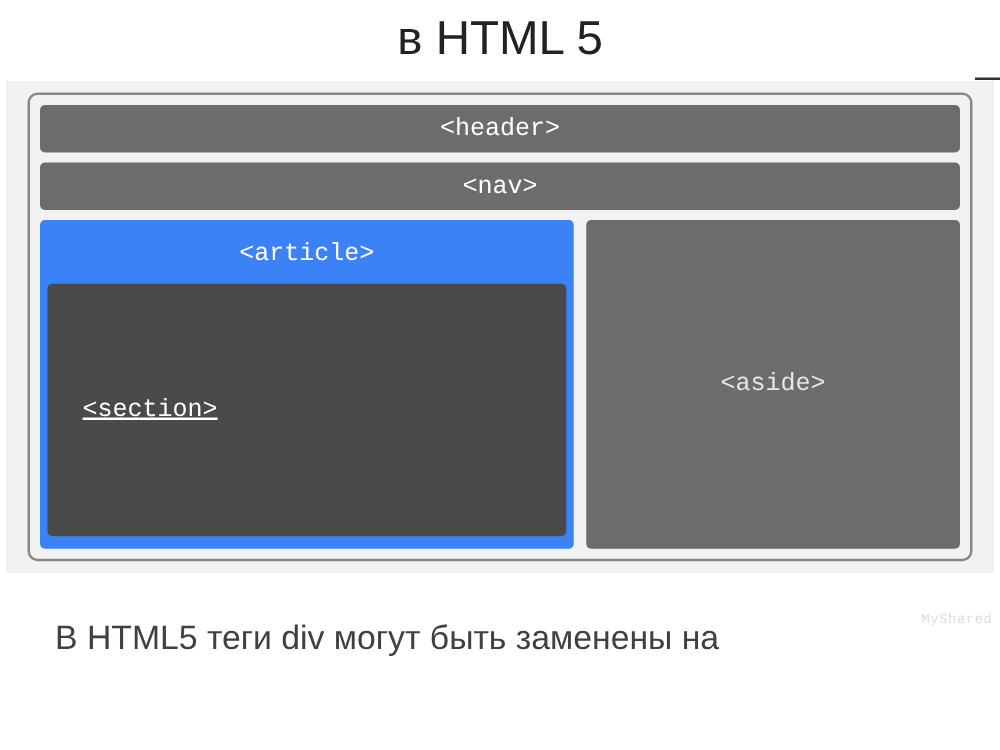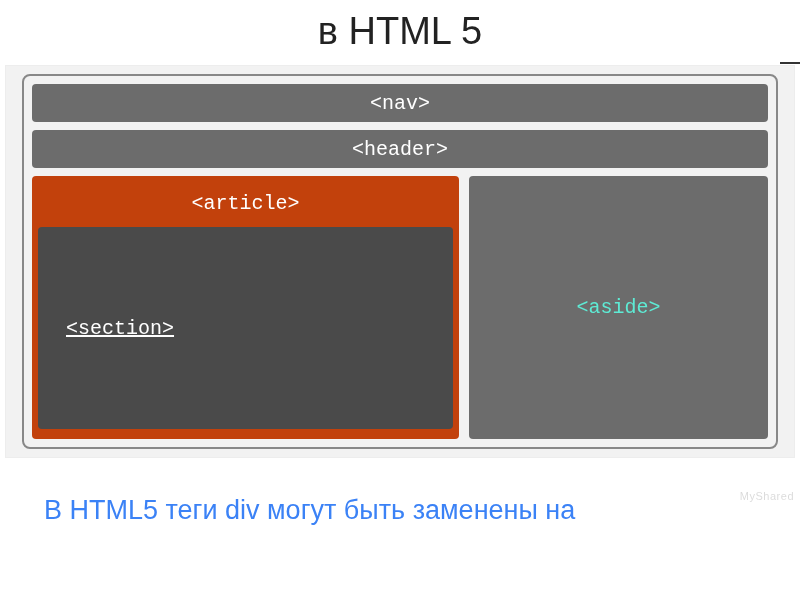--- a/index.html
+++ b/index.html
@@ -81,21 +81,21 @@
   .nav-bar    { height: 38px; }
   .footer-bar { height: 38px; }
 
   .middle-row {
     flex: 1;
     display: flex;
     gap: 10px;
   }
 
   .article-box {
-    background: #c2410c;
+    background: #3b82f6;
     border-radius: 4px;
     flex: 0 0 58%;
     display: flex;
     flex-direction: column;
     color: #ffffff;
     font-family: "Courier New", monospace;
     font-size: 20px;
     box-sizing: border-box;
     padding: 6px 6px 10px 6px;
   }
@@ -119,63 +119,64 @@
     text-decoration: underline;
   }
 
   .aside-box {
     background: #6c6c6c;
     border-radius: 4px;
     flex: 1;
     display: flex;
     align-items: center;
     justify-content: center;
-    color: #5eead4;
+    color: #e5e5e5;
     font-family: "Courier New", monospace;
     font-size: 20px;
   }
 
   .caption {
     position: absolute;
     top: 492px;
     left: 18px;
     right: 18px;
     font-size: 27px;
     line-height: 1.35;
-    color: #3b82f6;
+    color: #404040;
   }
   .caption .indent-line { display:block; padding-left:26px; }
   .caption .first-line  { display:block; text-indent:26px; }
 
   .watermark {
     position: absolute;
     right: 6px;
     bottom: 6px;
     font-size: 11px;
     color: rgba(0,0,0,0.15);
     letter-spacing: 0.5px;
+    font-family: Liberation Mono, monospace;
   }
 </style>
 </head>
 <body>
 
 <div class="page">
 
   <div class="title">в HTML 5</div>
   <div class="right-line"></div>
 
   <div class="canvas">
     <div class="structure">
 
+      <div class="bar header-bar">
+        <span>&lt;header&gt;</span>
+      </div>
+
       <div class="bar nav-bar">
         <span>&lt;nav&gt;</span>
-      </div>
-
-      <div class="bar header-bar">
-        <span>&lt;header&gt;</span>
       </div>
 
       <div class="middle-row">
         <div class="article-box">
           <div class="article-label">&lt;article&gt;</div>
           <div class="section-box">
             <span>&lt;section&gt;</span>
           </div>
         </div>
         <div class="aside-box">

